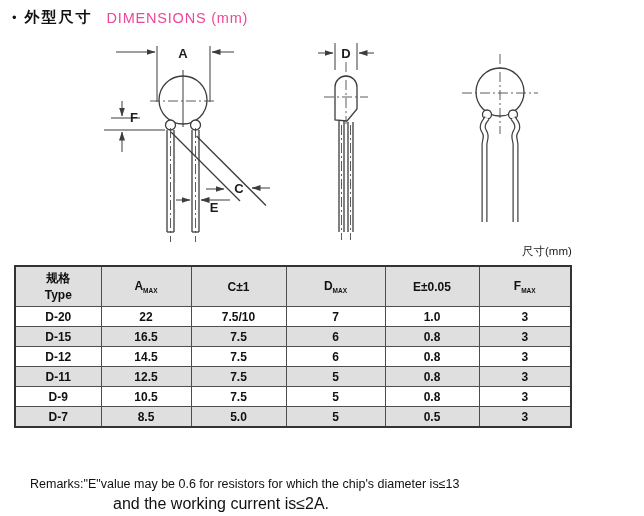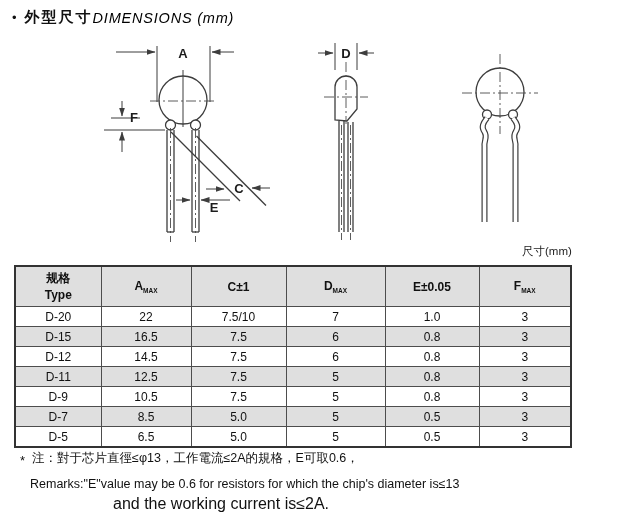--- a/index.html
+++ b/index.html
@@ -4,21 +4,21 @@
 <style>
   html,body{margin:0;padding:0;background:#fff;}
   .page{
     position:relative;width:644px;height:516px;background:#ffffff;overflow:hidden;
     font-family:"Liberation Sans","DejaVu Sans",sans-serif;color:#1c1c1c;
   }
   
   .title{position:absolute;left:12px;top:8px;display:flex;align-items:center;white-space:nowrap;}
   .title .bullet{font-size:13px;margin-right:8px;color:#111;}
   .title .cn{font-size:15px;font-weight:bold;letter-spacing:2px;color:#111;font-family:Liberation Mono, monospace;}
-  .title .en{font-size:14.5px;font-weight:500;letter-spacing:0.8px;color:#000000;font-style:italic;}
+  .title .en{font-size:14.5px;font-weight:500;letter-spacing:0.8px;margin-left:14px;color:#ec4899;}
 
   
   .drawings{position:absolute;left:0;top:0;width:644px;height:250px;}
   .obj{stroke:#3d3d3d;stroke-width:1.3;fill:none;}
   .objf{stroke:#3d3d3d;stroke-width:1.3;fill:#ffffff;}
   .dim{stroke:#3d3d3d;stroke-width:1;fill:none;}
   .cl{stroke:#4a4a4a;stroke-width:0.9;fill:none;stroke-dasharray:10 3 2 3;}
   .tube{stroke:#3d3d3d;stroke-width:6;fill:none;}
   .tubein{stroke:#ffffff;stroke-width:3.6;fill:none;}
   .dlabel{font-family:"Liberation Sans","DejaVu Sans",sans-serif;font-size:13px;font-weight:600;fill:#1c1c1c;}
@@ -30,21 +30,21 @@
   table.dims{
     position:absolute;left:14px;top:265px;width:556px;
     border-collapse:collapse;table-layout:fixed;
     border:2px solid #333;
   }
   table.dims th,table.dims td{
     border:1px solid #4d4d4d;text-align:center;vertical-align:middle;
     font-size:12px;color:#111;padding:0;
   }
   table.dims thead th{height:39px;background:#dfdfdf;font-weight:bold;}
-  table.dims tbody td{height:19px;background:#ffffff;font-weight:normal;}
+  table.dims tbody td{height:19px;background:#ffffff;font-weight:bold;}
   table.dims tbody tr.stripe td{background:#dfdfdf;}
   .hdr-stack div{line-height:1.35;}
   sub.mx{font-size:6.5px;vertical-align:-3px;letter-spacing:0;}
 
   
   .note-cn{position:absolute;left:20px;top:450px;font-size:12.5px;color:#111;white-space:nowrap;}
   .note-cn .ast{position:relative;top:3px;font-size:13px;margin-right:7px;}
   .note-en1{position:absolute;left:30px;top:477px;font-size:12.5px;color:#111;white-space:nowrap;}
   .note-en2{position:absolute;left:113px;top:495px;font-size:16px;color:#111;white-space:nowrap;}
 </style>
@@ -208,30 +208,19 @@
         <td>3</td>
       </tr>
       <tr class="stripe">
         <td>D-7</td>
         <td>8.5</td>
         <td>5.0</td>
         <td>5</td>
         <td>0.5</td>
         <td>3</td>
       </tr>
-      <tr>
-        <td>D-5</td>
-        <td>6.5</td>
-        <td>5.0</td>
-        <td>5</td>
-        <td>0.5</td>
-        <td>3</td>
-      </tr>
     </tbody>
   </table>
 
-  <div class="note-cn">
-    <span class="ast">*</span><span>注：對于芯片直徑≤φ13，工作電流≤2A的規格，E可取0.6，</span>
-  </div>
   <div class="note-en1">Remarks:"E"value may be 0.6 for resistors for which the chip's diameter is≤13</div>
   <div class="note-en2">and the working current is≤2A.</div>
 
 </div>
 
 </body></html>

